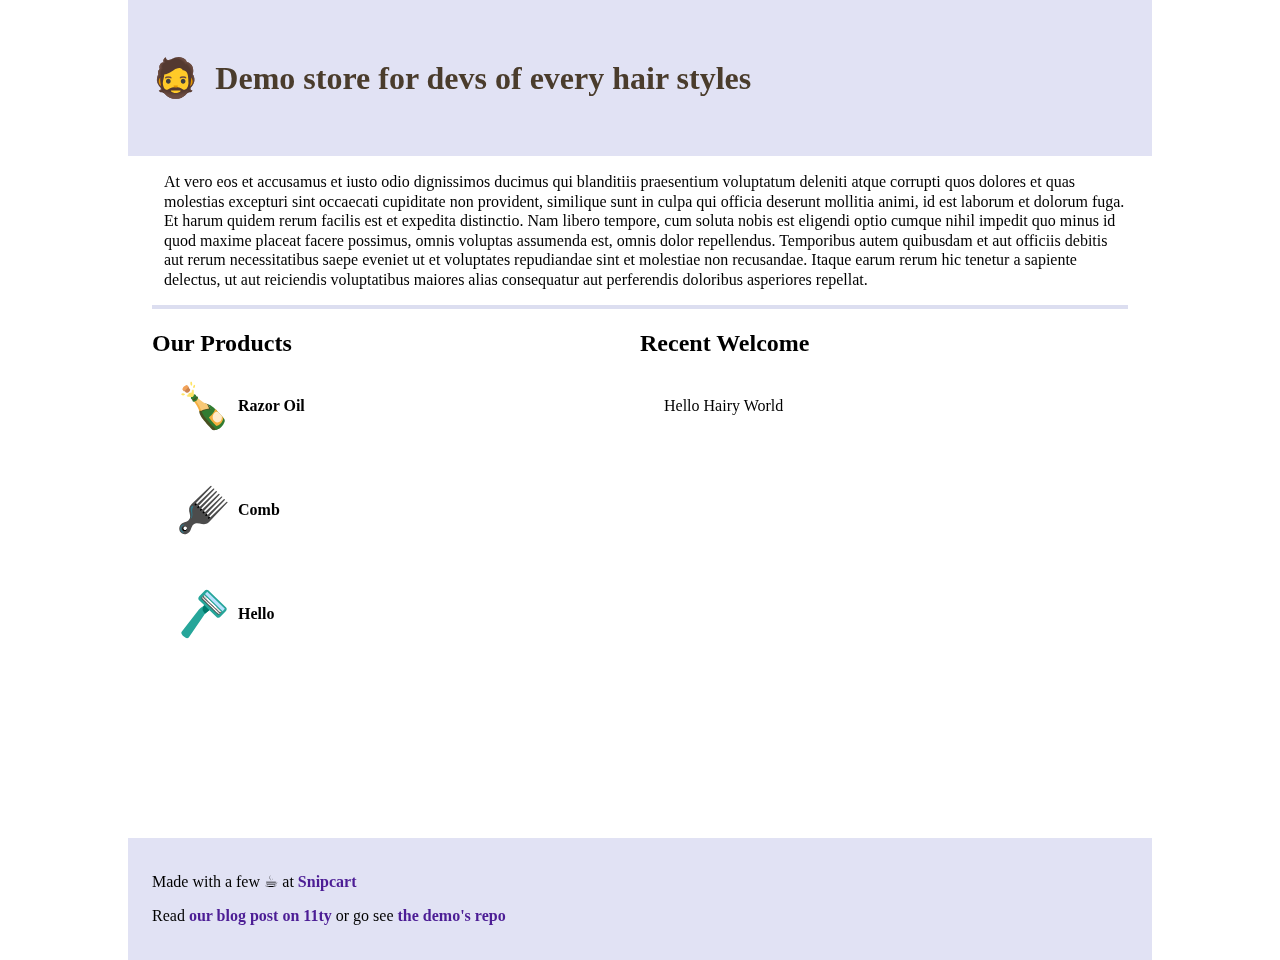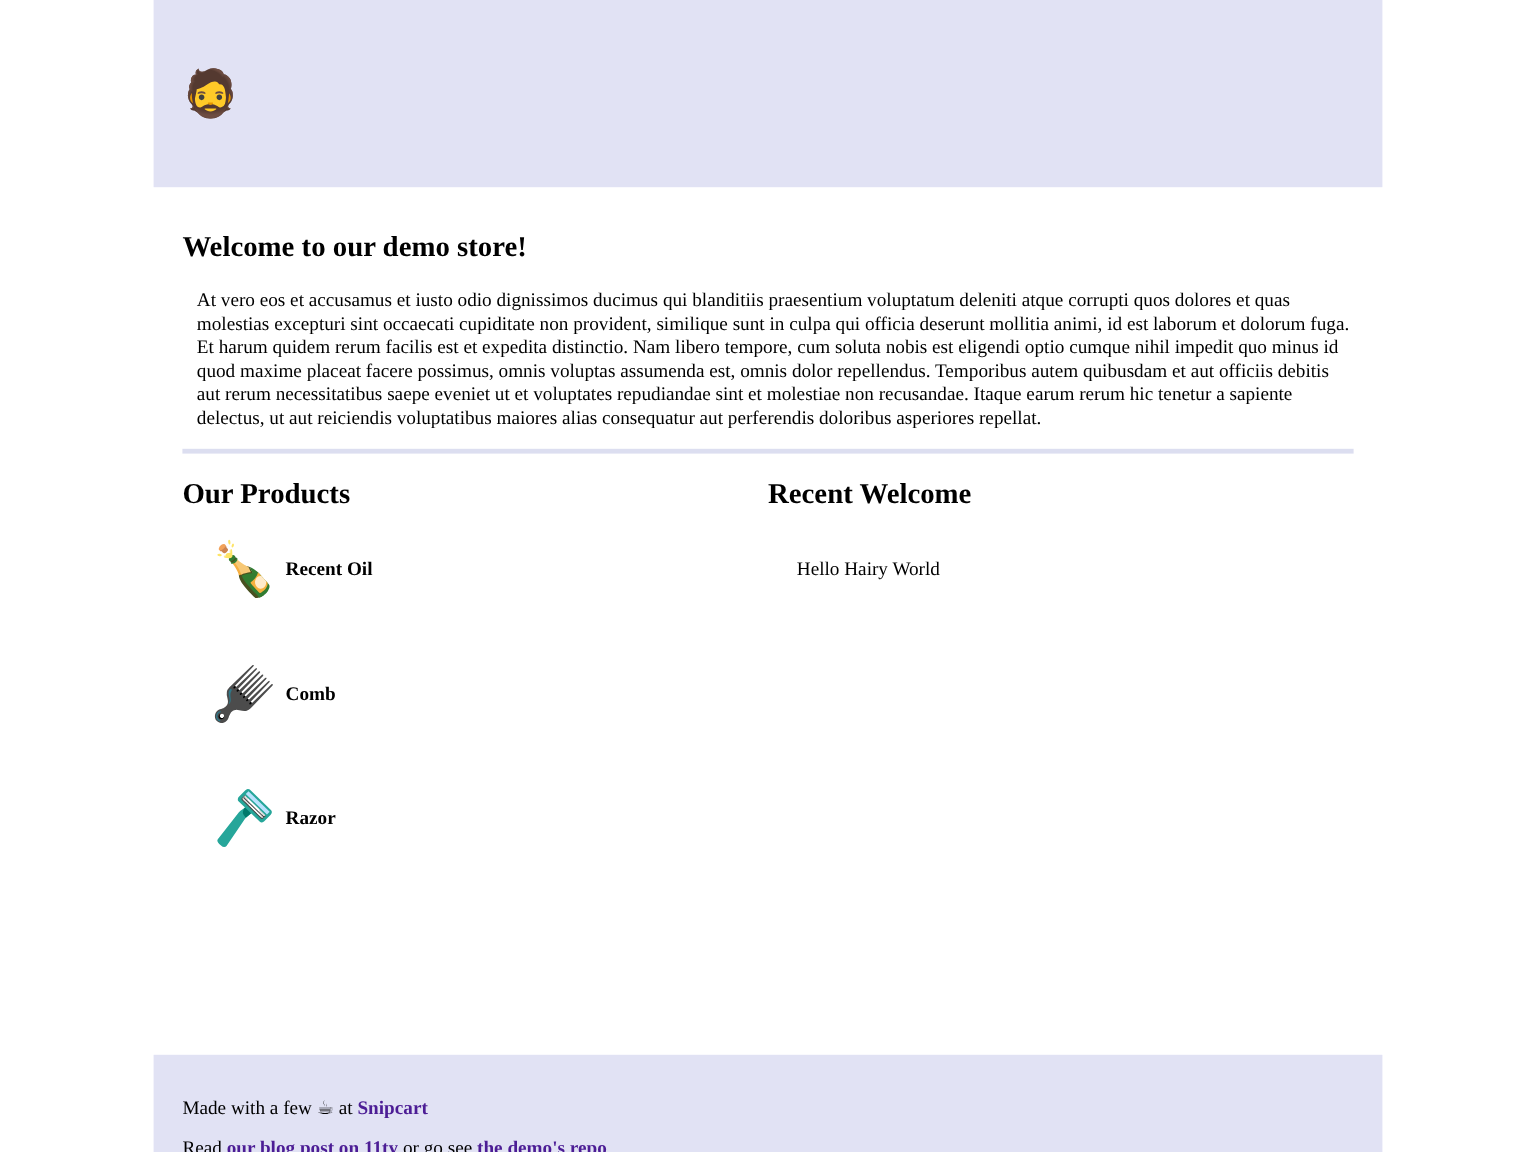--- a/index.html
+++ b/index.html
@@ -137,45 +137,45 @@
   }
   .spacer-bottom { height: 120px; }
 </style>
 </head>
 <body>
 
 <div class="page">
 
   <header class="site-header">
     <span class="logo-emoji">🧔</span>
+    <h1 class="site-title">Demo store for devs of every hair styles</h1>
   </header>
 
   <main class="main">
 
-    <h2 class="intro-title">Welcome to our demo store!</h2>
     <p class="intro-text">At vero eos et accusamus et iusto odio dignissimos ducimus qui blanditiis praesentium voluptatum deleniti atque corrupti quos dolores et quas molestias excepturi sint occaecati cupiditate non provident, similique sunt in culpa qui officia deserunt mollitia animi, id est laborum et dolorum fuga. Et harum quidem rerum facilis est et expedita distinctio. Nam libero tempore, cum soluta nobis est eligendi optio cumque nihil impedit quo minus id quod maxime placeat facere possimus, omnis voluptas assumenda est, omnis dolor repellendus. Temporibus autem quibusdam et aut officiis debitis aut rerum necessitatibus saepe eveniet ut et voluptates repudiandae sint et molestiae non recusandae. Itaque earum rerum hic tenetur a sapiente delectus, ut aut reiciendis voluptatibus maiores alias consequatur aut perferendis doloribus asperiores repellat.</p>
 
     <hr class="divider">
 
     <div class="columns">
 
       <section class="col">
         <h2>Our Products</h2>
         <ul class="product-list">
           <li class="product-item">
             <span class="product-thumb">🍾</span>
-            <span class="product-name">Recent Oil</span>
+            <span class="product-name">Razor Oil</span>
           </li>
           <li class="product-item">
             <span class="product-thumb">🪮</span>
             <span class="product-name">Comb</span>
           </li>
           <li class="product-item">
             <span class="product-thumb">🪒</span>
-            <span class="product-name">Razor</span>
+            <span class="product-name">Hello</span>
           </li>
         </ul>
       </section>
 
       <section class="col">
         <h2>Recent Welcome</h2>
         <ul class="article-list">
           <li class="article-item">
             <span class="article-name">Hello Hairy World</span>
           </li>

